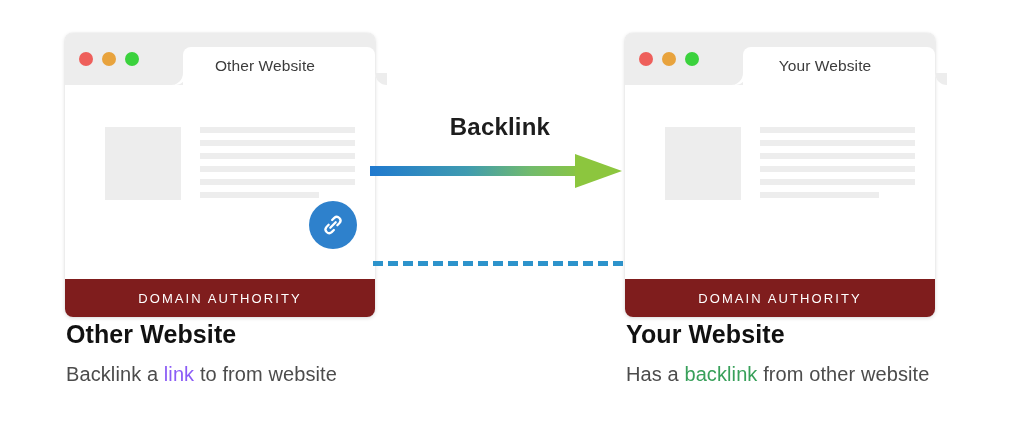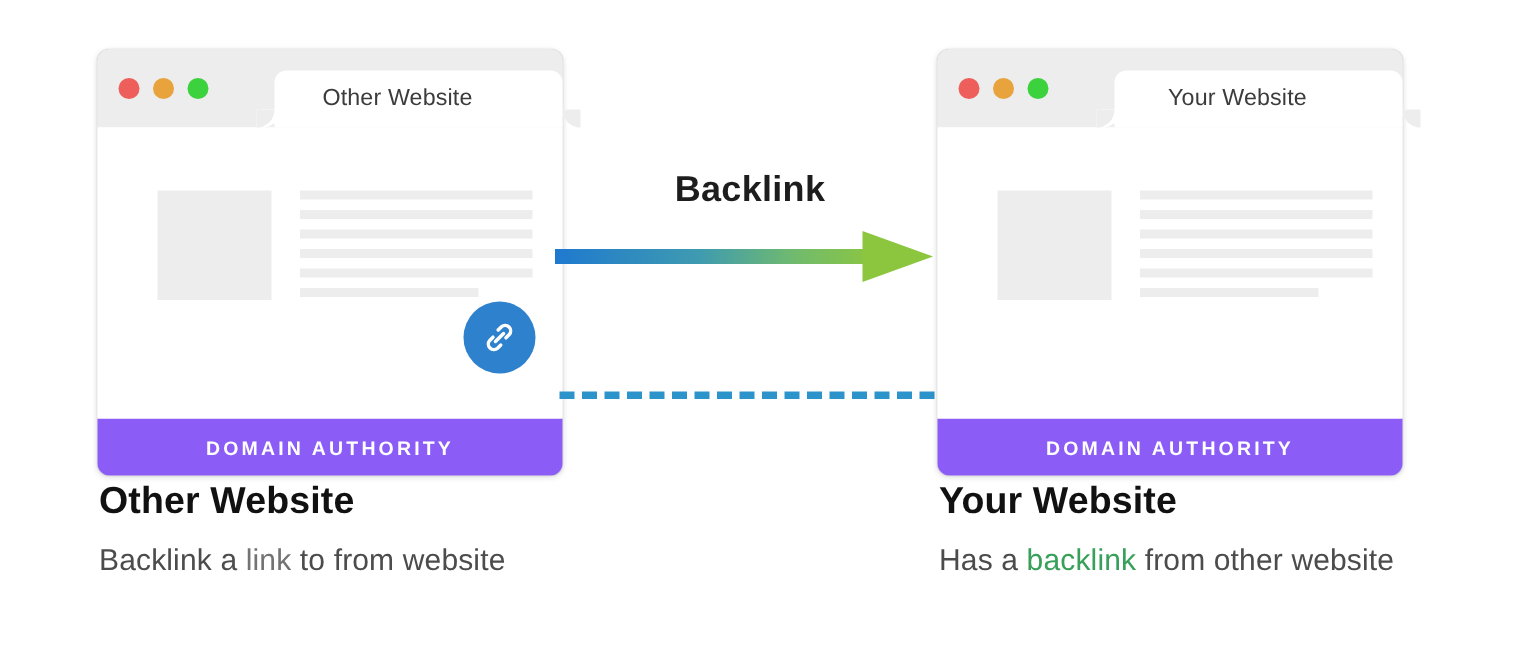--- a/index.html
+++ b/index.html
@@ -133,29 +133,29 @@
     height: 48px;
     border-radius: 50%;
     background: #2e81cc;
     display: flex;
     align-items: center;
     justify-content: center;
   }
 
   .da-bar {
     height: 38px;
-    background: #8b5cf6;
+    background: #7f1d1d;
     border-radius: 0 0 8px 8px;
     display: flex;
     align-items: center;
     justify-content: center;
     color: #ffffff;
     font-size: 13px;
     letter-spacing: 2.1px;
-    font-weight: 700;
+    font-weight: 400;
   }
 
   
   .backlink-label {
     position: absolute;
     left: 375px;
     width: 250px;
     top: 113px;
     text-align: center;
     font-size: 24px;
@@ -195,21 +195,21 @@
     font-weight: 700;
     color: #111111;
     letter-spacing: 0.1px;
   }
   .caption p {
     margin: 0;
     font-size: 20px;
     color: #4c4c4c;
     letter-spacing: 0.1px;
   }
-  .hl-link     { color: #737373; }
+  .hl-link     { color: #8b5cf6; }
   .hl-backlink { color: #38a05a; }
 </style>
 </head>
 <body>
 
 <div class="stage">
 
   <div class="browser left">
     <div class="titlebar">
       <div class="lights">

